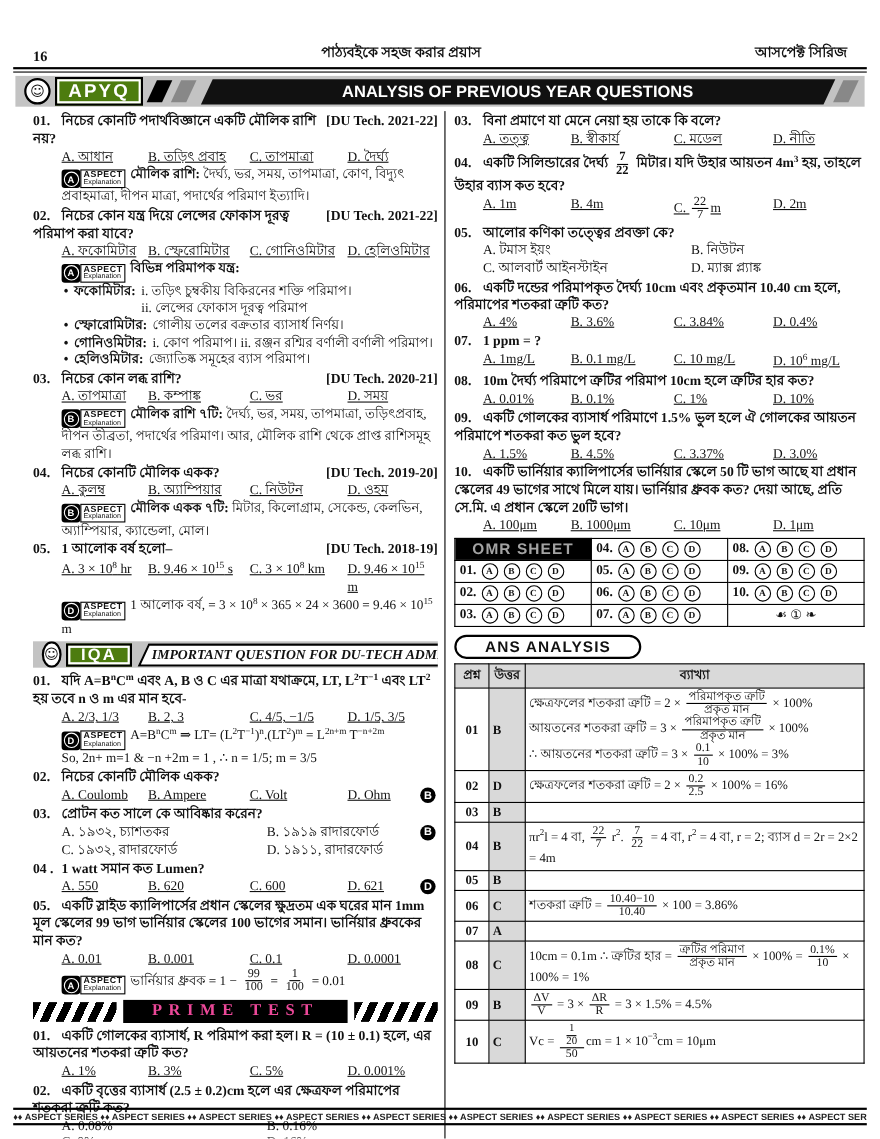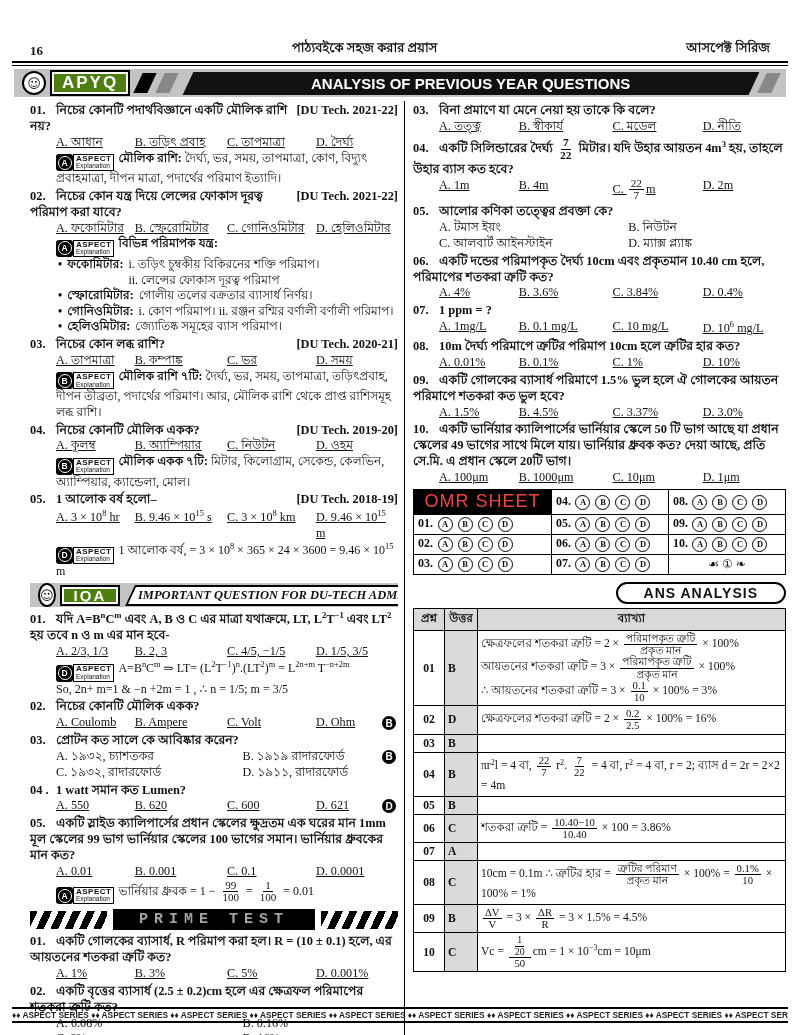--- a/index.html
+++ b/index.html
@@ -16,21 +16,21 @@
   .stripe{display:inline-block;width:14px;height:20px;background:#000;transform:skewX(-25deg);margin-left:8px;}
   .stripe.g{background:#888;}
   .ban-main{flex:1;margin-left:14px;background:#111;color:#fff;transform:skewX(-25deg);padding:3px 10px;font-family:"Liberation Sans",sans-serif;font-weight:bold;font-size:15px;text-align:center;}
   .ban-main>span{display:inline-block;transform:skewX(25deg);}
   .iqa-ban{height:24px;display:flex;align-items:center;margin:4px 0 3px 0;background:#c3c3c3;overflow:hidden;}
   .iqa-ban .abbr-box{font-size:15px;padding:0 12px;}
   .iqa-main{flex:1;margin-left:10px;background:#fff;border:2px solid #000;transform:skewX(-25deg);padding:1px 6px;font-weight:bold;font-style:italic;font-size:12.5px;text-align:center;white-space:nowrap;}
   .iqa-main>span{display:inline-block;transform:skewX(25deg);}
   .prime{display:flex;align-items:center;justify-content:center;margin:5px 0 4px 0;gap:6px;}
   .prime .bar{flex:1;height:18px;background:repeating-linear-gradient(115deg,#000 0 7px,#fff 7px 13px);}
-  .prime .ttl{background:#000;color:#a3a3a3;font-family:Liberation Mono, monospace;font-weight:bold;letter-spacing:6px;font-size:15px;padding:2px 26px;}
+  .prime .ttl{background:#000;color:#ec4899;font-family:Liberation Serif, serif;font-weight:bold;letter-spacing:6px;font-size:15px;padding:2px 26px;}
   
   .cols{display:grid;grid-template-columns:392px 384px;}
   .colL{padding:2px 6px 0 18px;}
   .colR{border-left:1.5px solid #000;padding:2px 2px 0 8px;}
   
   .q{margin-bottom:2px;}
   .q-head{font-weight:bold;font-size:12.4px;line-height:1.28;}
   .q-num{display:inline-block;width:26px;}
   .q-tag{float:right;margin-left:4px;}
   .opts{position:relative;display:grid;padding-left:26px;font-size:12.2px;line-height:1.3;}
@@ -47,26 +47,26 @@
   .bul .dot{font-weight:bold;}
   .bul .bl{font-weight:bold;white-space:nowrap;}
   
   .frac{display:inline-flex;flex-direction:column;align-items:center;vertical-align:middle;line-height:1.05;margin:0 2px;font-size:.92em;}
   .fr-t{border-bottom:1px solid #000;padding:0 2px;}
   .fr-b{padding:0 2px;}
   sup{font-size:.7em;}
   
   .omr{width:100%;border-collapse:collapse;margin-top:3px;font-size:12px;}
   .omr td{border:1.5px solid #000;padding:1.5px 4px;white-space:nowrap;}
-  .omr .t{background:#000;color:#ef4444;font-family:"Liberation Sans",sans-serif;font-weight:normal;text-align:center;font-size:18px;letter-spacing:1px;}
+  .omr .t{background:#000;color:#a3a3a3;font-family:"Liberation Sans",sans-serif;font-weight:bold;text-align:center;font-size:14px;letter-spacing:1px;}
   .omr .orn{text-align:center;font-size:12px;}
   .bub{display:inline-block;width:13px;height:13px;border:1.2px solid #000;border-radius:50%;font-size:8.5px;line-height:13px;text-align:center;margin:0 2.5px;font-family:"Liberation Serif",serif;font-weight:bold;}
   .omr .qn{font-weight:bold;margin-right:2px;}
   
-  .ans-pill-wrap{text-align:right;margin:7px 0 4px 0;text-decoration:underline;}
+  .ans-pill-wrap{text-align:left;margin:7px 0 4px 0;text-decoration:underline;}
   .ans-pill{display:inline-block;border:2.5px solid #000;border-radius:14px;padding:1px 26px;font-family:"Liberation Sans",sans-serif;font-weight:bold;font-size:14px;letter-spacing:1px;}
   .anst{width:100%;border-collapse:collapse;font-size:11.6px;border-radius:22px;}
   .anst th,.anst td{border:1.2px solid #000;padding:2px 3px;vertical-align:middle;}
   .anst th{background:#d9d9d9;font-weight:bold;font-size:11.5px;padding:1px 2px;}
   .anst .no{width:24px;text-align:center;font-weight:bold;}
   .anst .aa{width:26px;font-weight:bold;background:#d9d9d9;}
   .anst .why{line-height:1.35;}
   
   .footer{position:absolute;left:12px;right:12px;bottom:12px;border-top:2px solid #000;border-bottom:2px solid #000;padding:1px 0;text-align:center;font-family:"Liberation Sans",sans-serif;font-size:8.3px;font-weight:bold;color:#222;white-space:nowrap;overflow:hidden;}
 </style>

